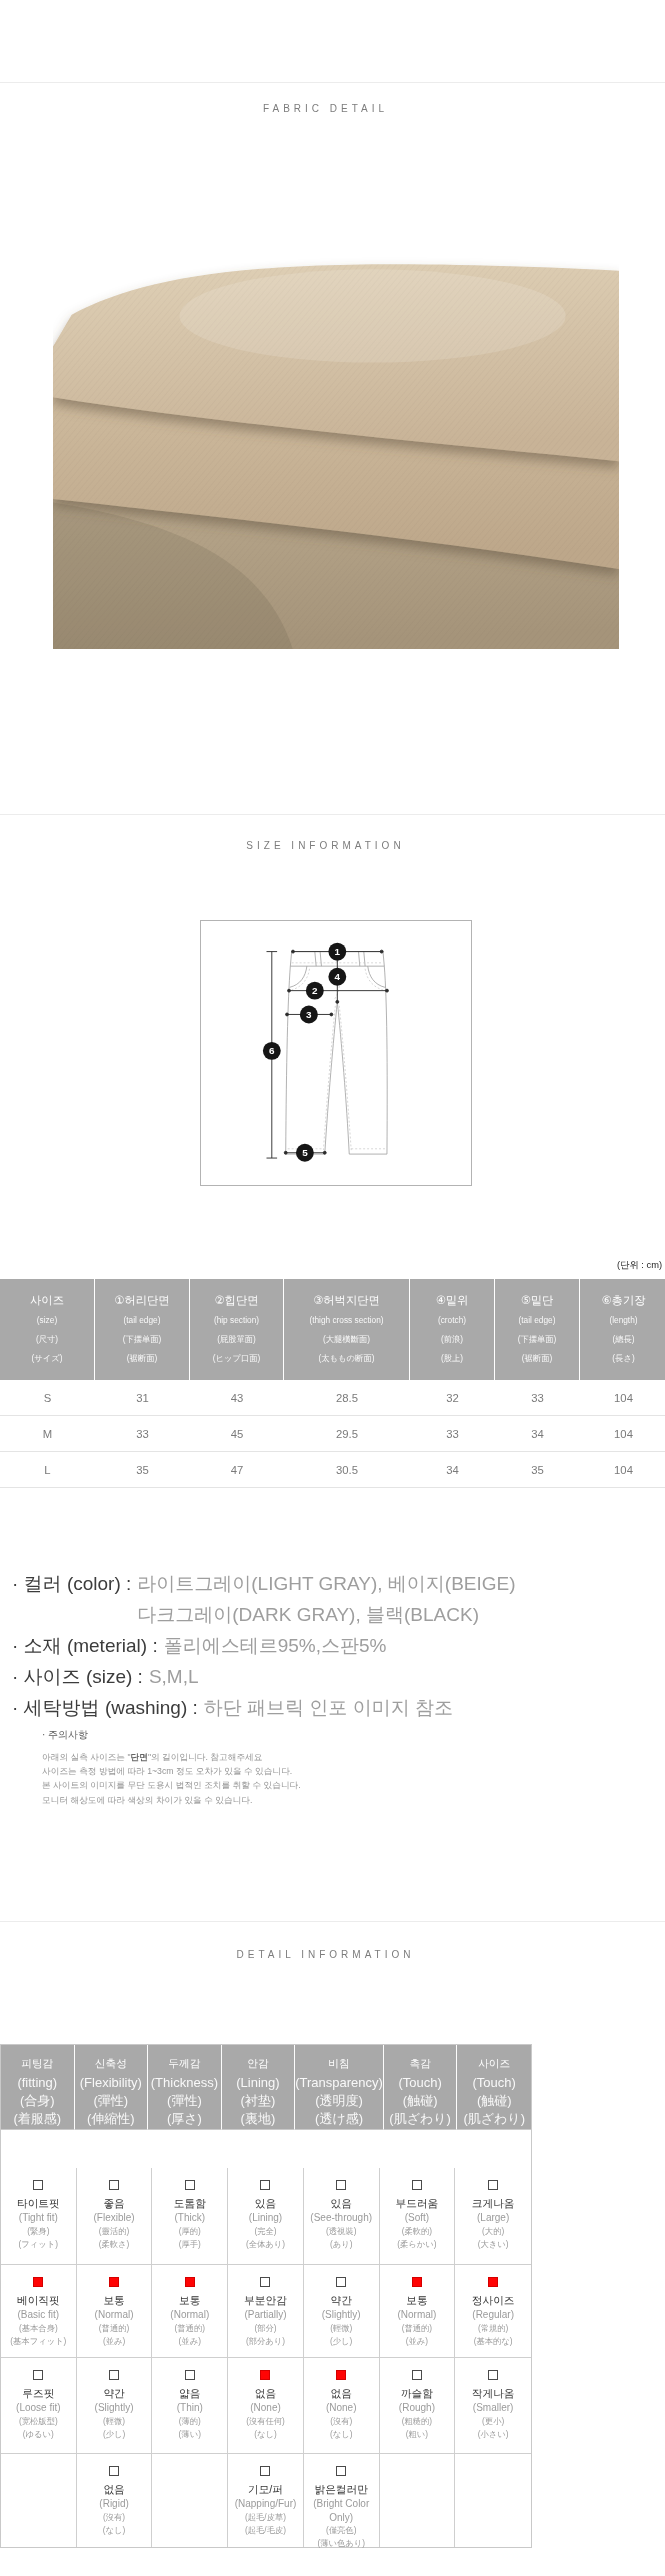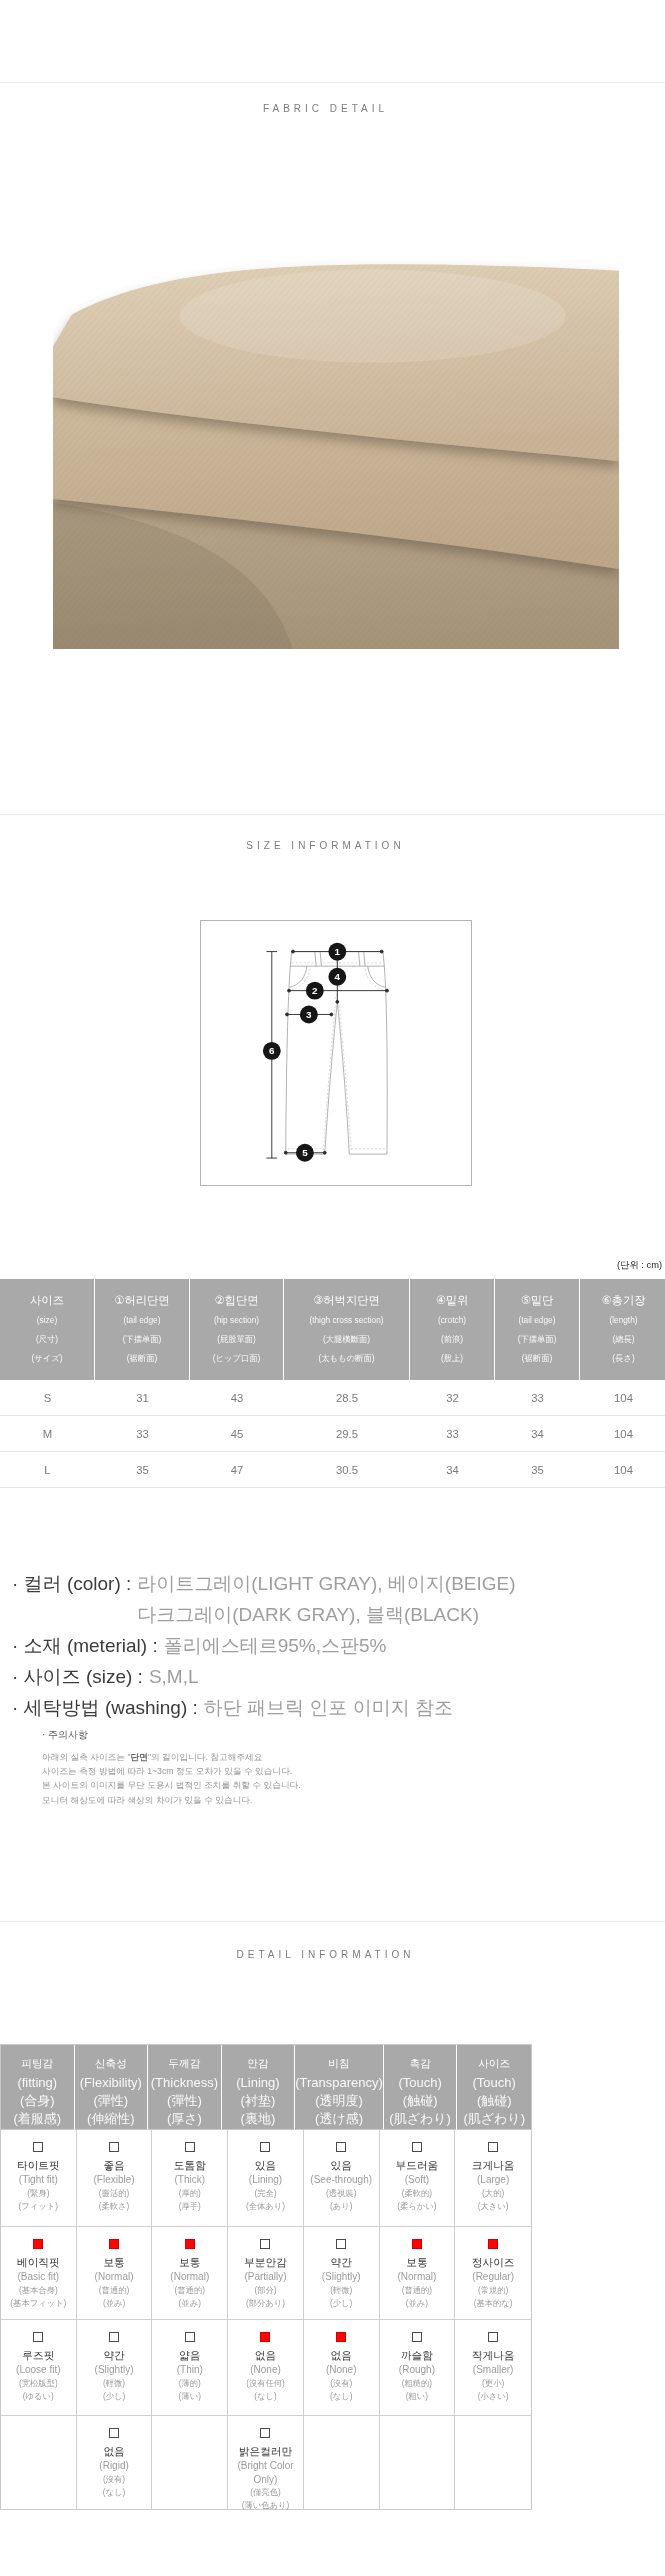--- a/index.html
+++ b/index.html
@@ -41,21 +41,21 @@
   .dhead,.drow{display:grid;grid-template-columns:repeat(7,1fr);}
   .dth{background:#a9a9a9;color:#fff;text-align:center;height:85px;box-sizing:border-box;
        border-right:0.7px solid #fdfdfd;border-bottom:0.7px solid #c9c9c9;padding-top:8px;}
   .dth:last-child{border-right:none;}
   .dth .m{font-size:10.7px;line-height:20.6px;font-weight:400;}
   .dth .s{font-size:13px;line-height:18px;color:rgba(255,255,255,.93);font-weight:400;}
   .dcell{border-right:0.7px solid #cfcfcf;border-bottom:0.7px solid #cfcfcf;box-sizing:border-box;
          text-align:center;padding-top:12px;}
   .drow .dcell:nth-child(7){border-right:none;}
   .drow:last-child .dcell{border-bottom:none;}
-  .rh0 .dcell{height:97px;} .rh1 .dcell{height:93px;}
+  .rh0 .dcell{height:97px;margin-top:38px;} .rh1 .dcell{height:93px;}
   .rh2 .dcell{height:96px;} .rh3 .dcell{height:93px;}
   .cb{display:inline-block;width:10px;height:10px;border:1.3px solid #4a4a4a;
       box-sizing:border-box;margin-bottom:3.3px;background:#fff;}
   .cb-filled{background:#ff0404;border-color:#d40000;}
   .dcell .lab{font-size:10.7px;color:#333;line-height:16px;font-weight:500;}
   .dcell .sub{font-size:8.3px;color:#9b9b9b;line-height:13.3px;}
   .dcell .sub.en{font-size:10px;}
 </style>
 </head>
 <body>
@@ -342,20 +342,21 @@
           <div class="dcell"><span class="cb"></span><div class="lab">얇음</div><div class="sub en">(Thin)</div><div class="sub">(薄的)</div><div class="sub">(薄い)</div></div>
           <div class="dcell"><span class="cb cb-filled"></span><div class="lab">없음</div><div class="sub en">(None)</div><div class="sub">(沒有任何)</div><div class="sub">(なし)</div></div>
           <div class="dcell"><span class="cb cb-filled"></span><div class="lab">없음</div><div class="sub en">(None)</div><div class="sub">(沒有)</div><div class="sub">(なし)</div></div>
           <div class="dcell"><span class="cb"></span><div class="lab">까슬함</div><div class="sub en">(Rough)</div><div class="sub">(粗糙的)</div><div class="sub">(粗い)</div></div>
           <div class="dcell"><span class="cb"></span><div class="lab">작게나옴</div><div class="sub en">(Smaller)</div><div class="sub">(更小)</div><div class="sub">(小さい)</div></div>
         </div>
         <div class="drow rh3">
           <div class="dcell"></div>
           <div class="dcell"><span class="cb"></span><div class="lab">없음</div><div class="sub en">(Rigid)</div><div class="sub">(沒有)</div><div class="sub">(なし)</div></div>
           <div class="dcell"></div>
+          <div class="dcell"><span class="cb"></span><div class="lab">기모/퍼</div><div class="sub en">(Napping/Fur)</div><div class="sub">(起毛/皮草)</div><div class="sub">(起毛/毛皮)</div></div>
           <div class="dcell"><span class="cb"></span><div class="lab">밝은컬러만</div><div class="sub en">(Bright Color Only)</div><div class="sub">(僅亮色)</div><div class="sub">(薄い色あり)</div></div>
           <div class="dcell"></div>
           <div class="dcell"></div>
         </div>
       </div>
   </div>
 
 </div>
 
 

